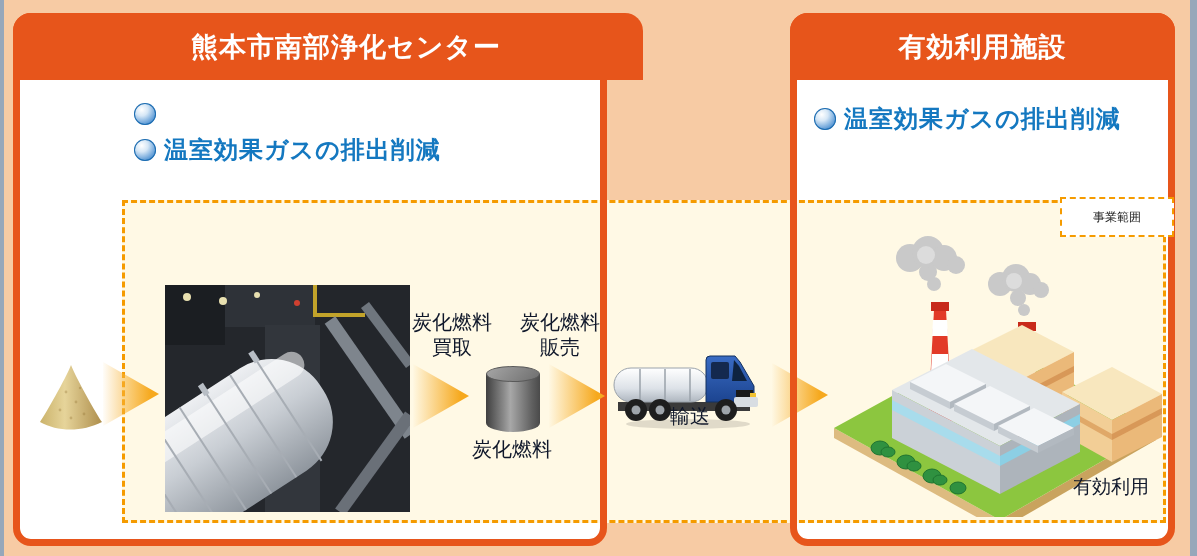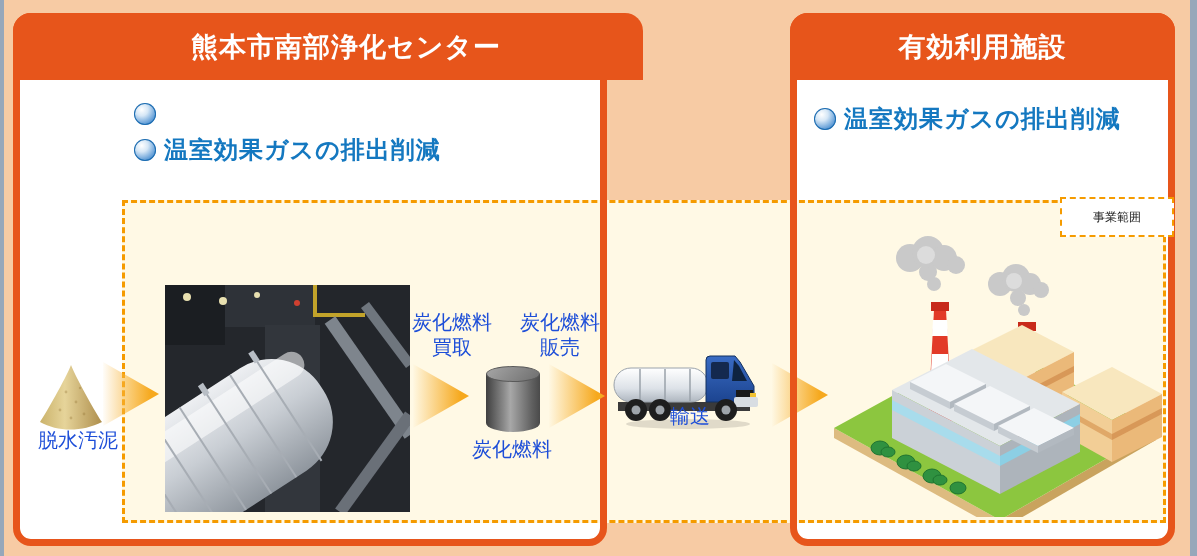--- a/index.html
+++ b/index.html
@@ -60,21 +60,21 @@
 
   .cyl-top{position:absolute;left:486px;top:366px;width:54px;height:16px;border-radius:50%;z-index:5;
     background:linear-gradient(135deg,#A6A6A6,#6E6E6E);border:1px solid #5A5A5A;box-sizing:border-box;}
   .cyl-body{position:absolute;left:486px;top:374px;width:54px;height:58px;z-index:4;
     background:linear-gradient(90deg,#3F3F3F,#8F8F8F 35%,#A8A8A8 45%,#606060 85%,#4A4A4A);
     border-radius:0 0 27px 27px / 0 0 9px 9px;}
 
   #truck{position:absolute;left:608px;top:346px;z-index:4;}
   #factory{position:absolute;left:822px;top:232px;z-index:4;}
 
-  .flow-label{position:absolute;z-index:4;color:#1d4ed8;text-align:center;font-size:20px;line-height:25px;white-space:nowrap;}
+  .flow-label{position:absolute;z-index:4;color:#0f172a;text-align:center;font-size:20px;line-height:25px;white-space:nowrap;}
   #label-sludge{left:22px;top:428px;width:112px;}
   #label-buy{left:402px;top:310px;width:100px;}
   #label-sell{left:510px;top:310px;width:100px;}
   #label-fuel{left:462px;top:437px;width:100px;}
   #label-transport{left:640px;top:404px;width:100px;}
   #label-use{left:1056px;top:474px;width:110px;font-size:19px;}
 </style>
 </head>
 <body>
 
@@ -305,25 +305,25 @@
           <circle cx="208" cy="52" r="11"></circle>
           <circle cx="219" cy="58" r="8"></circle>
       </g>
       <g fill="#DCDCDC">
         <circle cx="104" cy="23" r="9"></circle>
           <circle cx="192" cy="49" r="8"></circle>
       </g>
     </svg>
   </div>
 
-  <div id="label-sludge" class="flow-label">脱水汚泥</div>
   <div id="label-buy" class="flow-label">
     <span>炭化燃料</span><br>
     <span>買取</span>
   </div>
   <div id="label-sell" class="flow-label">
     <span>炭化燃料</span><br>
     <span>販売</span>
   </div>
   <div id="label-fuel" class="flow-label">炭化燃料</div>
   <div id="label-transport" class="flow-label">輸送</div>
+  <div id="label-use" class="flow-label">有効利用</div>
 
 </div>
 
 </body></html>

